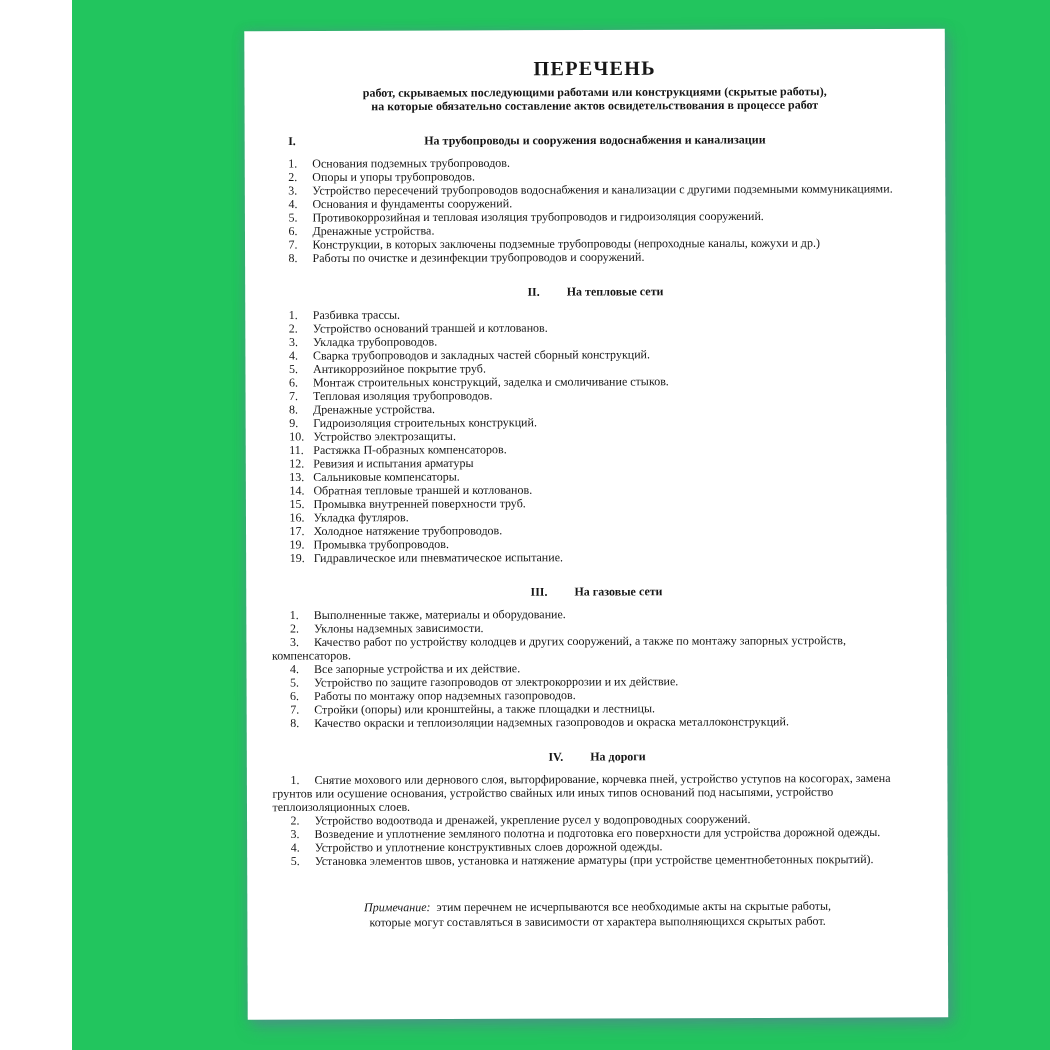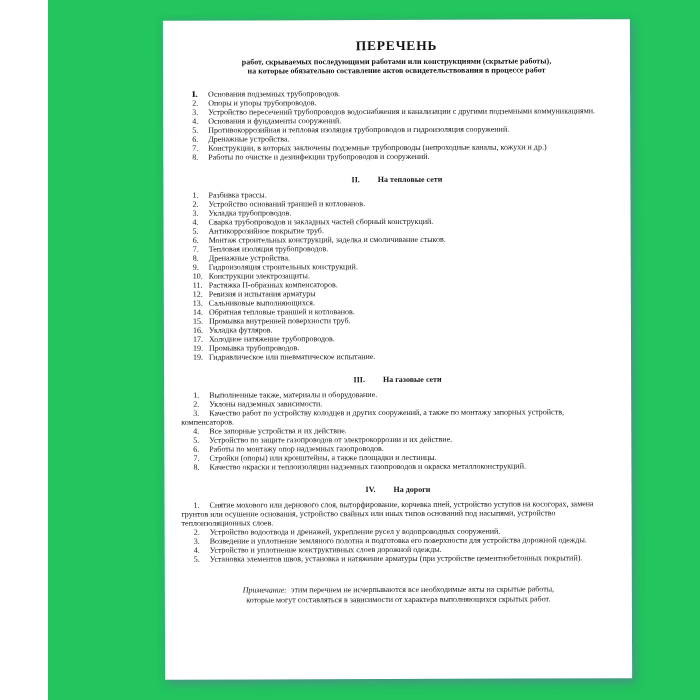--- a/index.html
+++ b/index.html
@@ -72,21 +72,21 @@
   <div class="page" style="background: rgb(255, 255, 255); color: rgb(22, 22, 22);">
     <h1 class="doc-title">ПЕРЕЧЕНЬ</h1>
     <div class="subtitle">
       <div>работ, скрываемых последующими работами или конструкциями (скрытые работы),</div>
       <div>на которые обязательно составление актов освидетельствования в процессе работ</div>
     </div>
 
     <div id="sections-host">
   <div class="section sec-first">
     <div class="sec-heading">
-      <span class="roman">I.</span>
+      <span class="roman">I.</span><span class="sec-title">На трубопроводы и сооружения водоснабжения и канализации</span>
     </div>
     <div class="items">
             <div class="item"><span class="num">1.</span><span>Основания подземных трубопроводов.</span></div>
             <div class="item"><span class="num">2.</span><span>Опоры и упоры трубопроводов.</span></div>
             <div class="item"><span class="num">3.</span><span>Устройство пересечений трубопроводов водоснабжения и канализации с другими подземными коммуникациями.</span></div>
             <div class="item"><span class="num">4.</span><span>Основания и фундаменты сооружений.</span></div>
             <div class="item"><span class="num">5.</span><span>Противокоррозийная и тепловая изоляция трубопроводов и гидроизоляция сооружений.</span></div>
             <div class="item"><span class="num">6.</span><span>Дренажные устройства.</span></div>
             <div class="item"><span class="num">7.</span><span>Конструкции, в которых заключены подземные трубопроводы (непроходные каналы, кожухи и др.)</span></div>
             <div class="item"><span class="num">8.</span><span>Работы по очистке и дезинфекции трубопроводов и сооружений.</span></div>
@@ -100,24 +100,24 @@
     <div class="items">
             <div class="item"><span class="num">1.</span><span>Разбивка трассы.</span></div>
             <div class="item"><span class="num">2.</span><span>Устройство оснований траншей и котлованов.</span></div>
             <div class="item"><span class="num">3.</span><span>Укладка трубопроводов.</span></div>
             <div class="item"><span class="num">4.</span><span>Сварка трубопроводов и закладных частей сборный конструкций.</span></div>
             <div class="item"><span class="num">5.</span><span>Антикоррозийное покрытие труб.</span></div>
             <div class="item"><span class="num">6.</span><span>Монтаж строительных конструкций, заделка и смоличивание стыков.</span></div>
             <div class="item"><span class="num">7.</span><span>Тепловая изоляция трубопроводов.</span></div>
             <div class="item"><span class="num">8.</span><span>Дренажные устройства.</span></div>
             <div class="item"><span class="num">9.</span><span>Гидроизоляция строительных конструкций.</span></div>
-            <div class="item"><span class="num">10.</span><span>Конструкции электрозащиты.</span></div>
+            <div class="item"><span class="num">10.</span><span>Устройство электрозащиты.</span></div>
             <div class="item"><span class="num">11.</span><span>Растяжка П-образных компенсаторов.</span></div>
             <div class="item"><span class="num">12.</span><span>Ревизия и испытания арматуры</span></div>
-            <div class="item"><span class="num">13.</span><span>Сальниковые выполняющихся.</span></div>
+            <div class="item"><span class="num">13.</span><span>Сальниковые компенсаторы.</span></div>
             <div class="item"><span class="num">14.</span><span>Обратная тепловые траншей и котлованов.</span></div>
             <div class="item"><span class="num">15.</span><span>Промывка внутренней поверхности труб.</span></div>
             <div class="item"><span class="num">16.</span><span>Укладка футляров.</span></div>
             <div class="item"><span class="num">17.</span><span>Холодное натяжение трубопроводов.</span></div>
             <div class="item"><span class="num">19.</span><span>Промывка трубопроводов.</span></div>
             <div class="item"><span class="num">19.</span><span>Гидравлическое или пневматическое испытание.</span></div>
           </div>
   </div>
 
   <div class="section">

